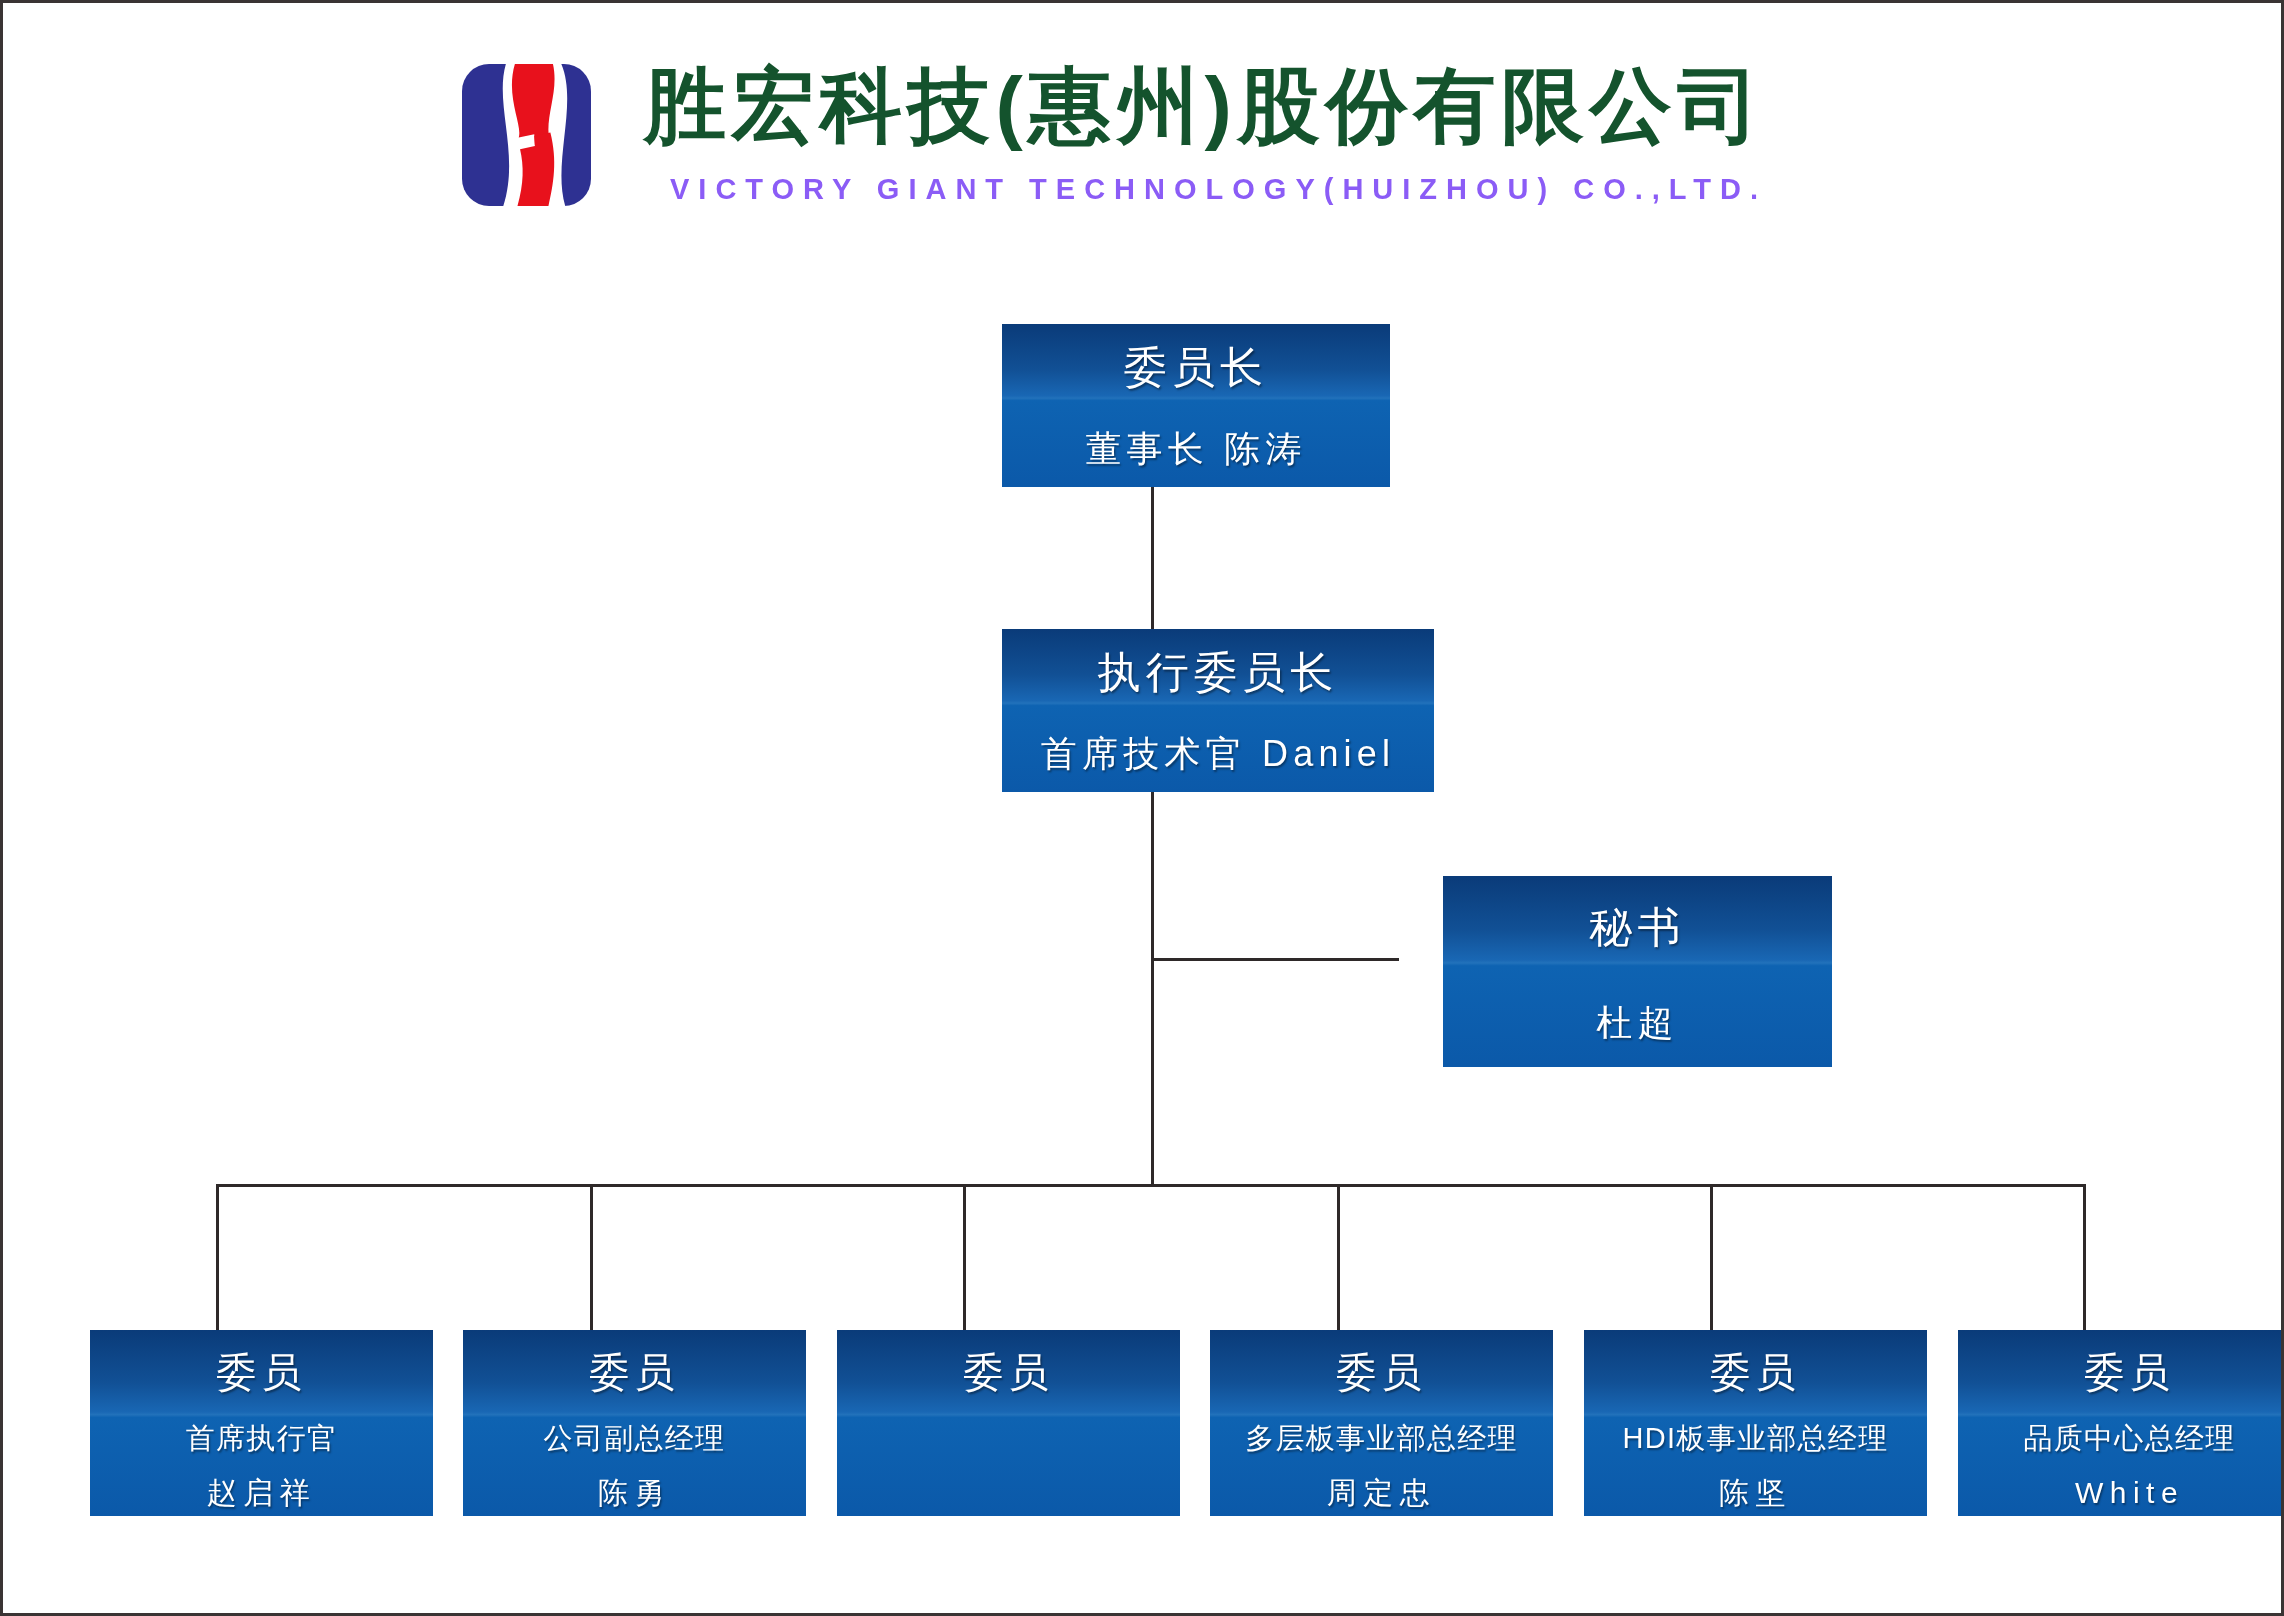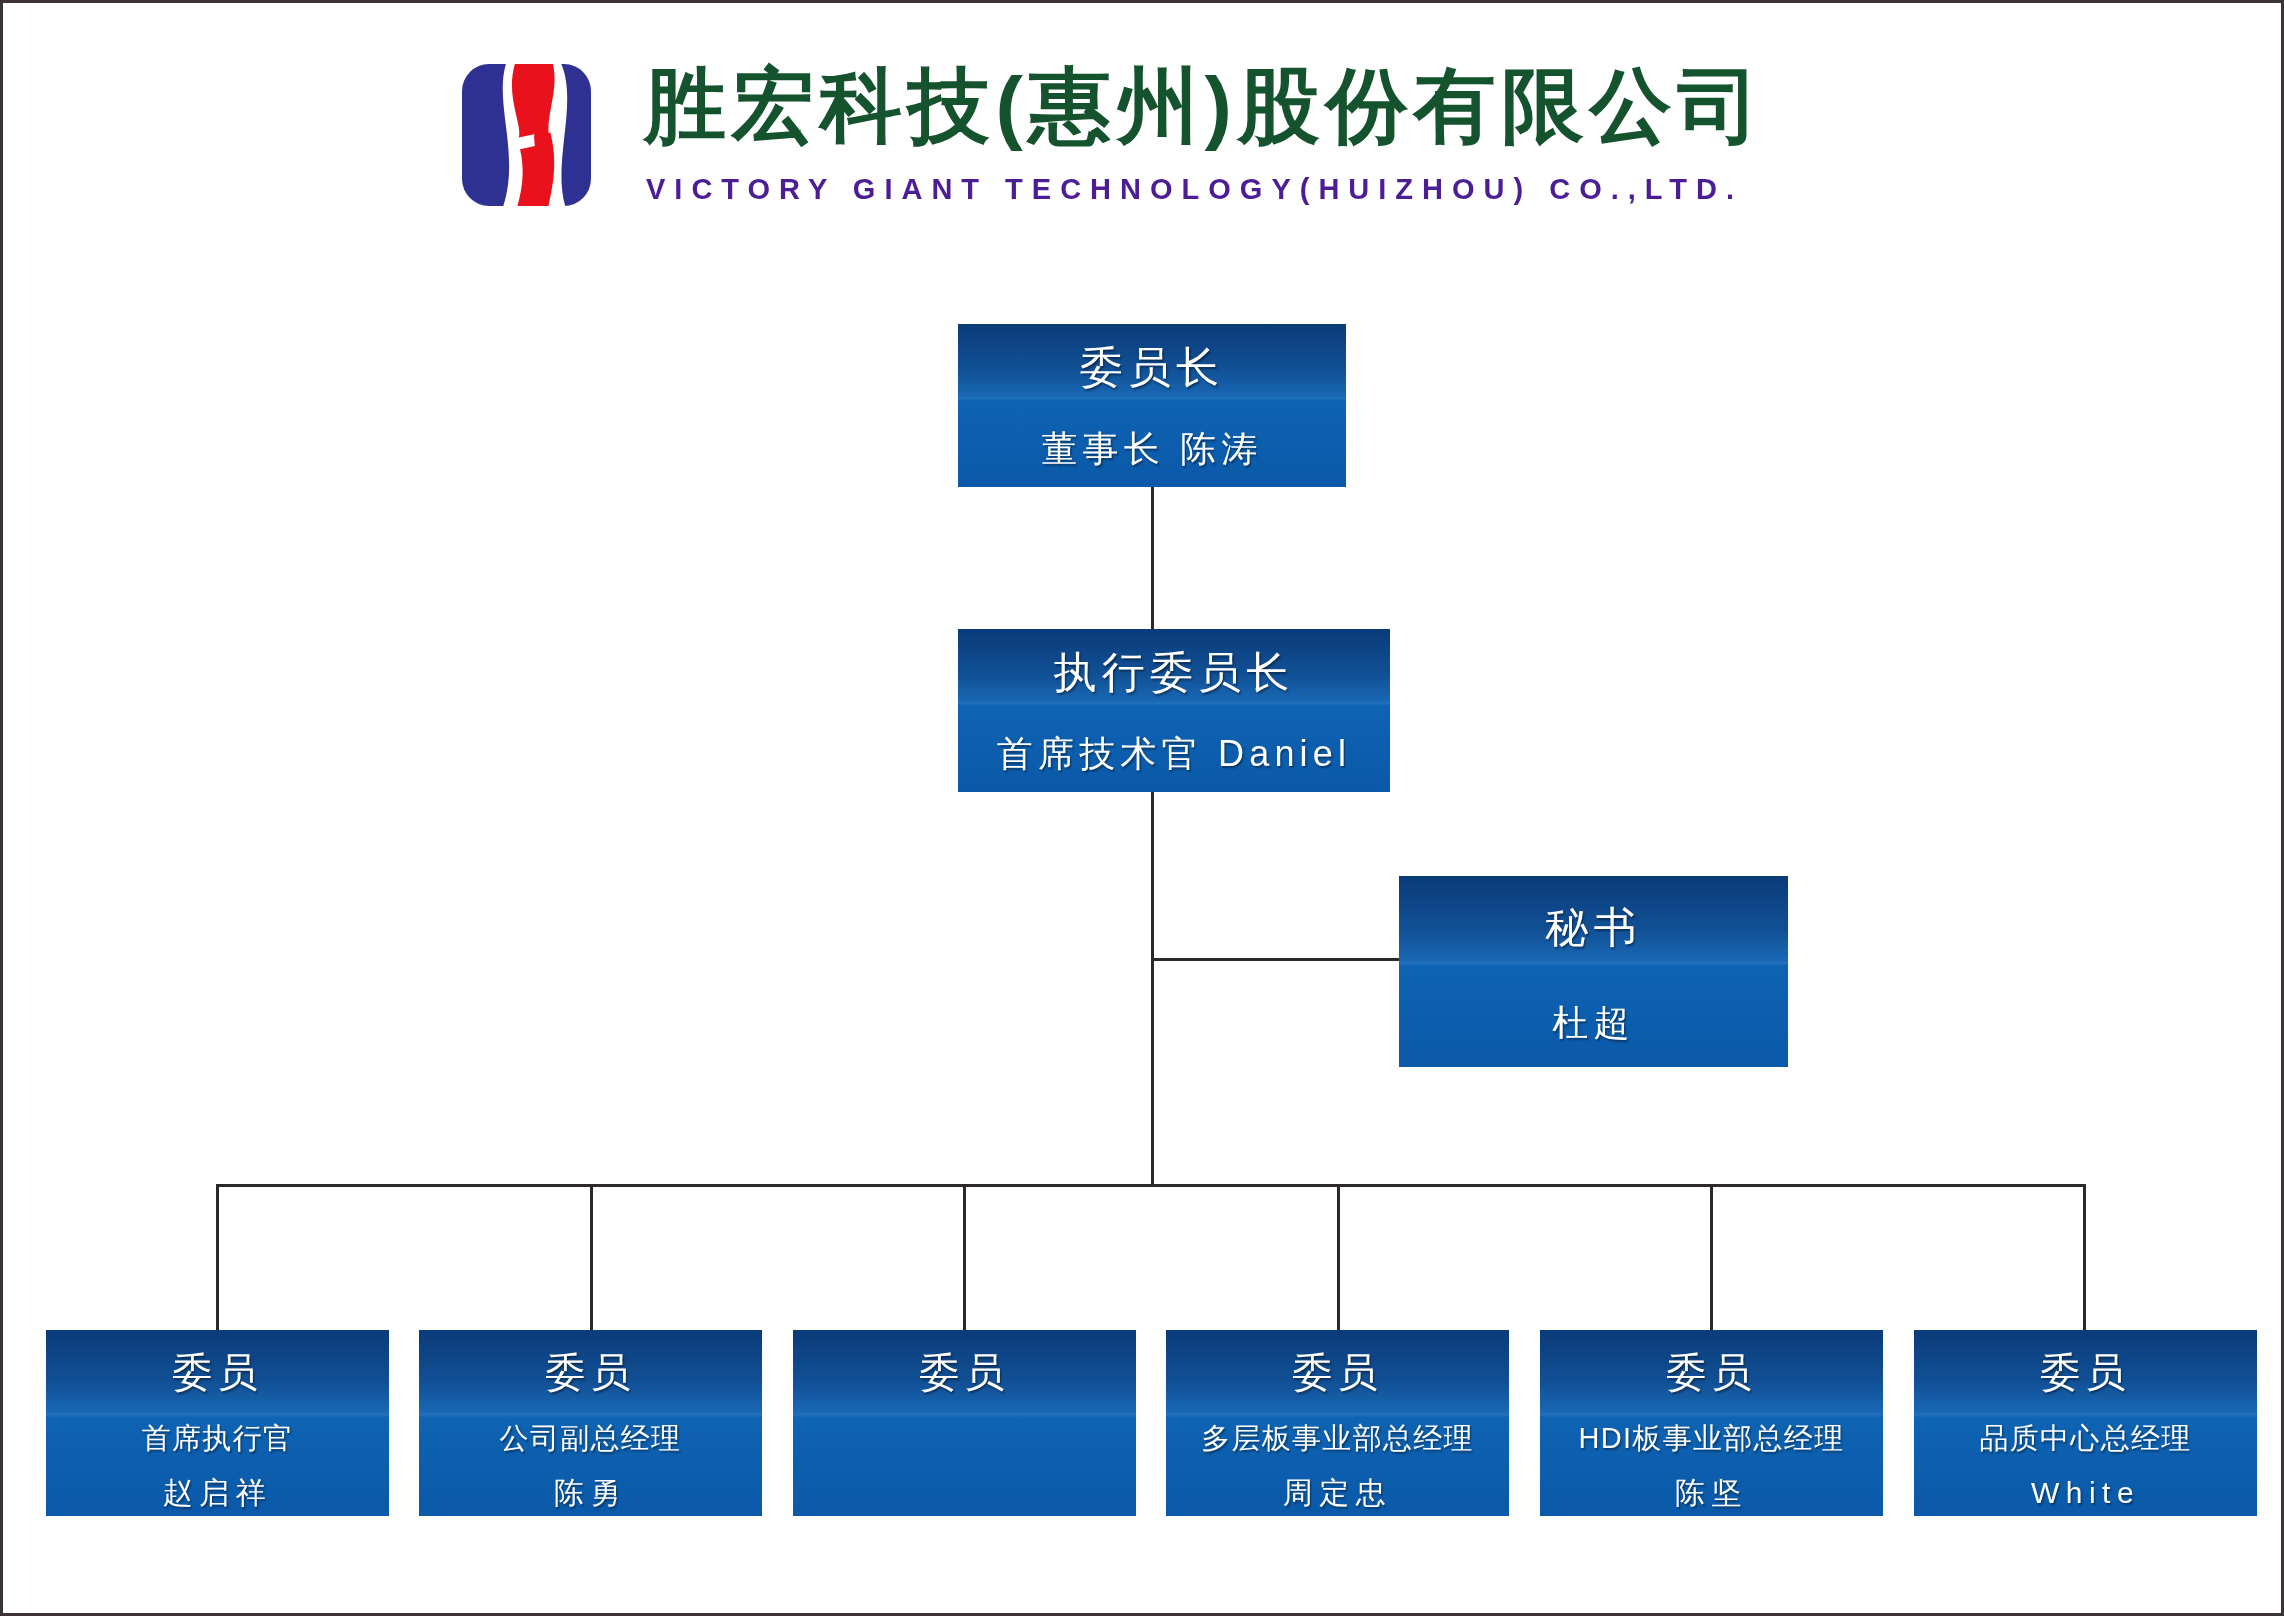--- a/index.html
+++ b/index.html
@@ -13,34 +13,35 @@
     overflow:hidden;
   }
   
   .logo{position:absolute;left:459px;top:61px;width:129px;height:142px;}
   .title-cn{
     position:absolute;left:641px;top:60px;
     font-size:82px;font-weight:bold;color:#14532d;
     letter-spacing:5.9px;white-space:nowrap;line-height:1.05;
   }
   .title-en{
-    position:absolute;left:643px;top:170px;
-    font-size:29px;font-weight:bold;color:#4c1d95;
+    position:absolute;left:667px;top:170px;
+    font-size:29px;font-weight:bold;color:#8b5cf6;
     letter-spacing:9px;white-space:nowrap;
   }
   
   .line{position:absolute;background:#2e2929;}
   .v{width:2.6px;}
   .h{height:2.6px;}
   
   .node{
     position:absolute;
     display:flex;flex-direction:column;
     color:#ffffff;text-align:center;
     background:linear-gradient(180deg,#0a3b79 0%,#115095 28%,#1967b4 44%,#2272bb 45.5%,#0e63b2 47%,#0b59a9 100%);
+    margin-left:44px;
   }
   .node-title{
     display:flex;align-items:center;justify-content:center;
     letter-spacing:5.2px;white-space:nowrap;
     text-shadow:1.3px 2px 2px rgba(0,0,0,0.4);
   }
   .node-body{
     flex:1;display:flex;flex-direction:column;
     align-items:center;justify-content:center;
     white-space:nowrap;

